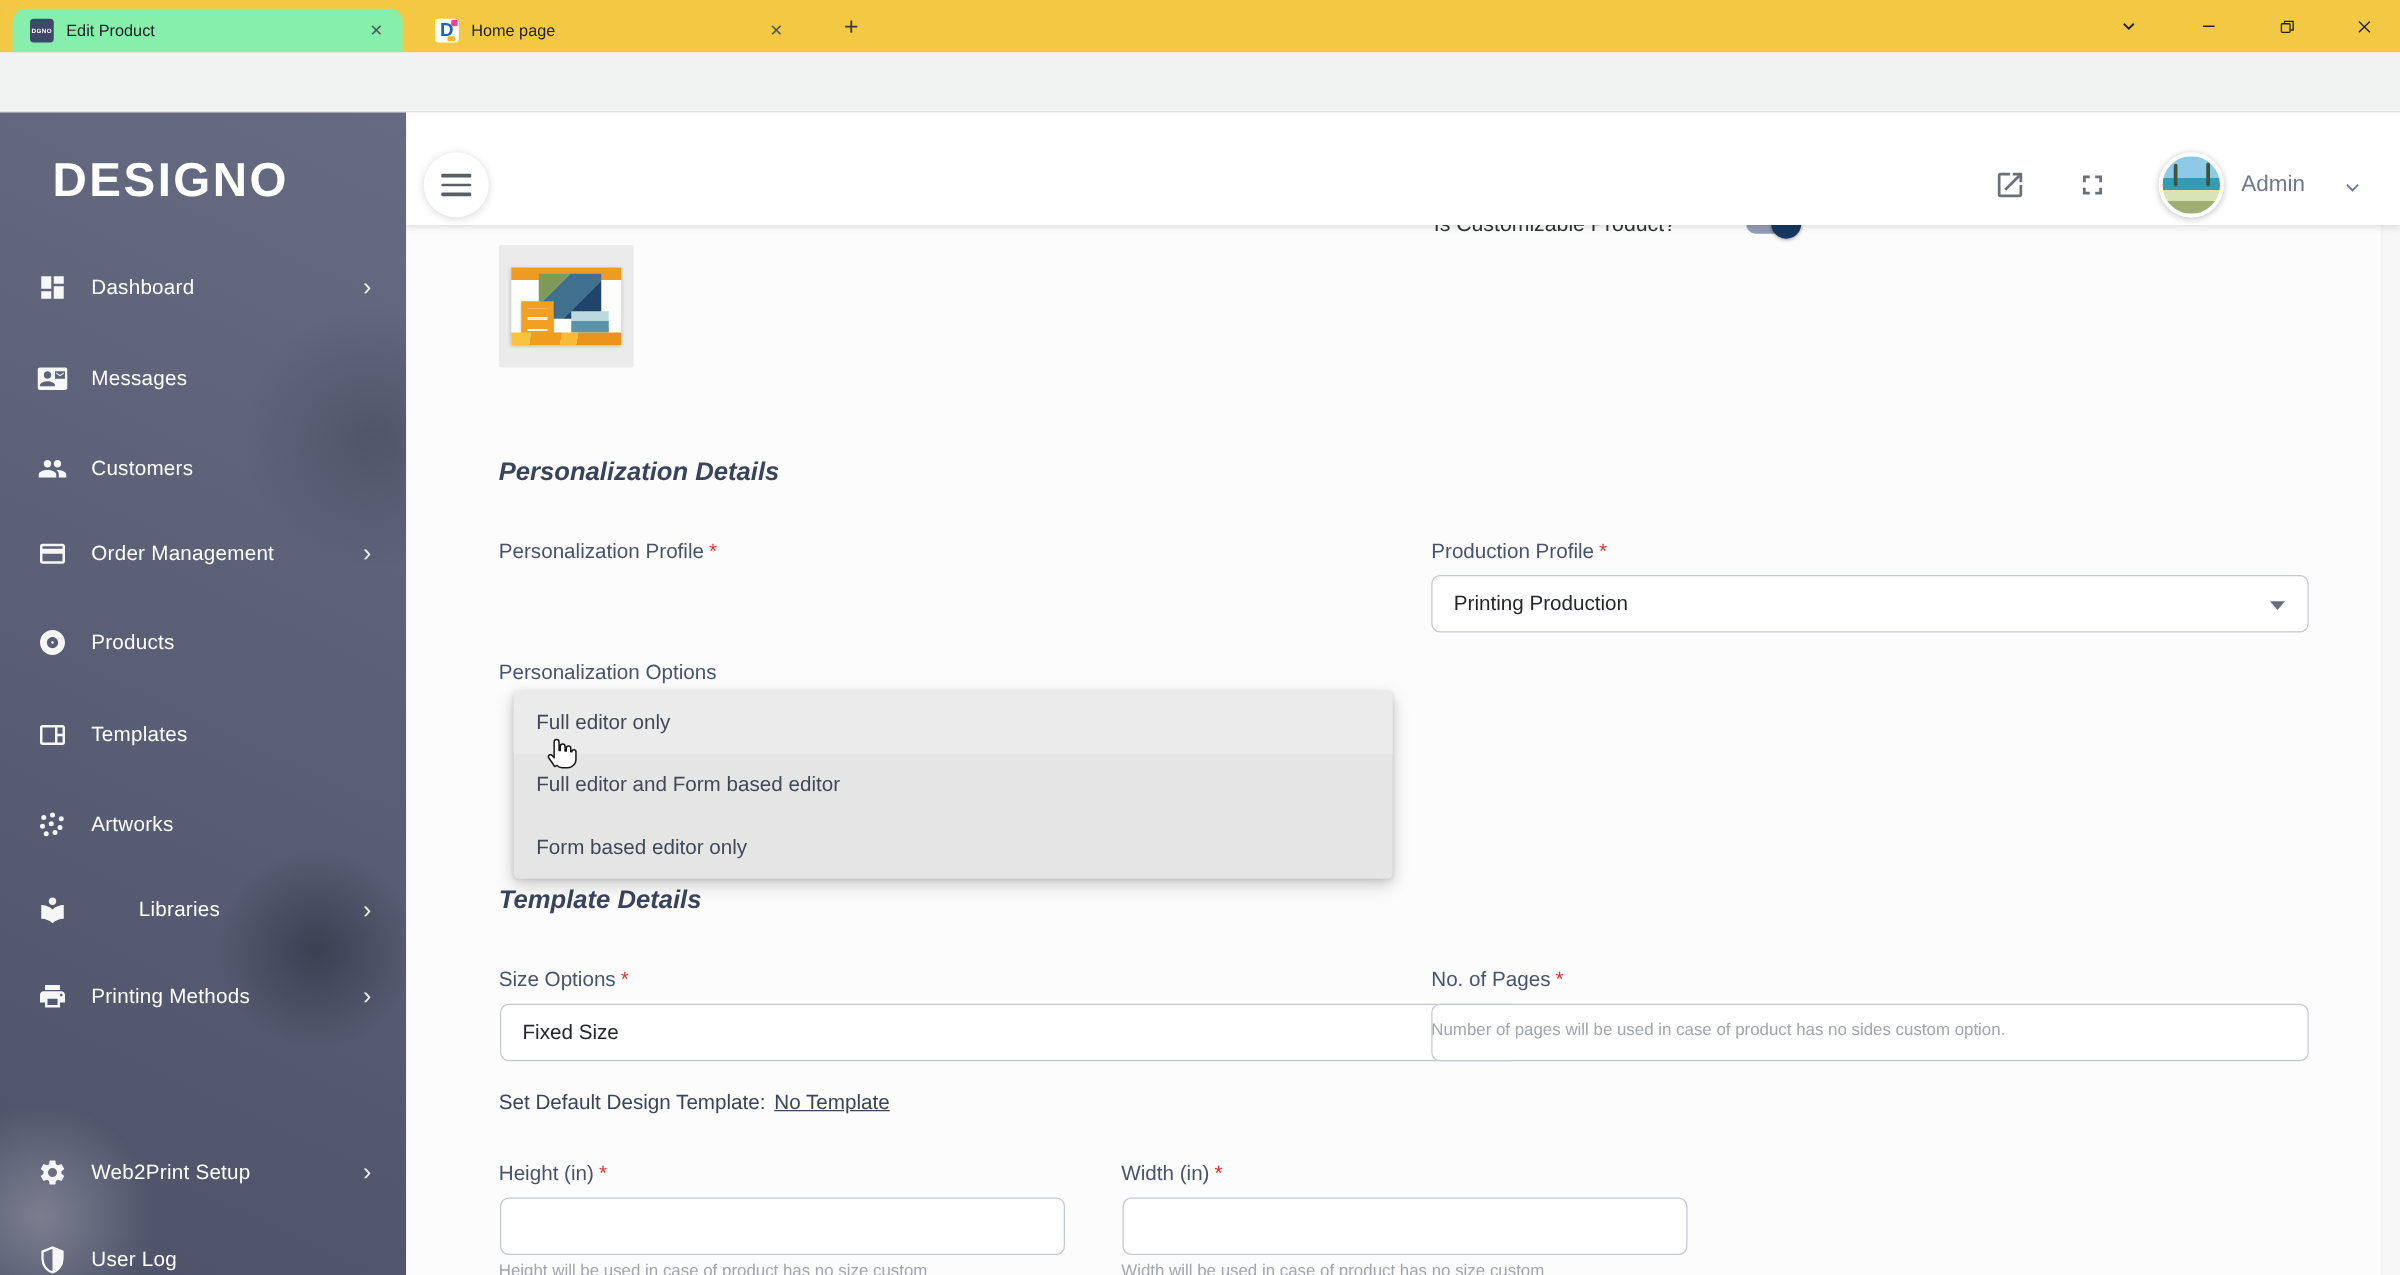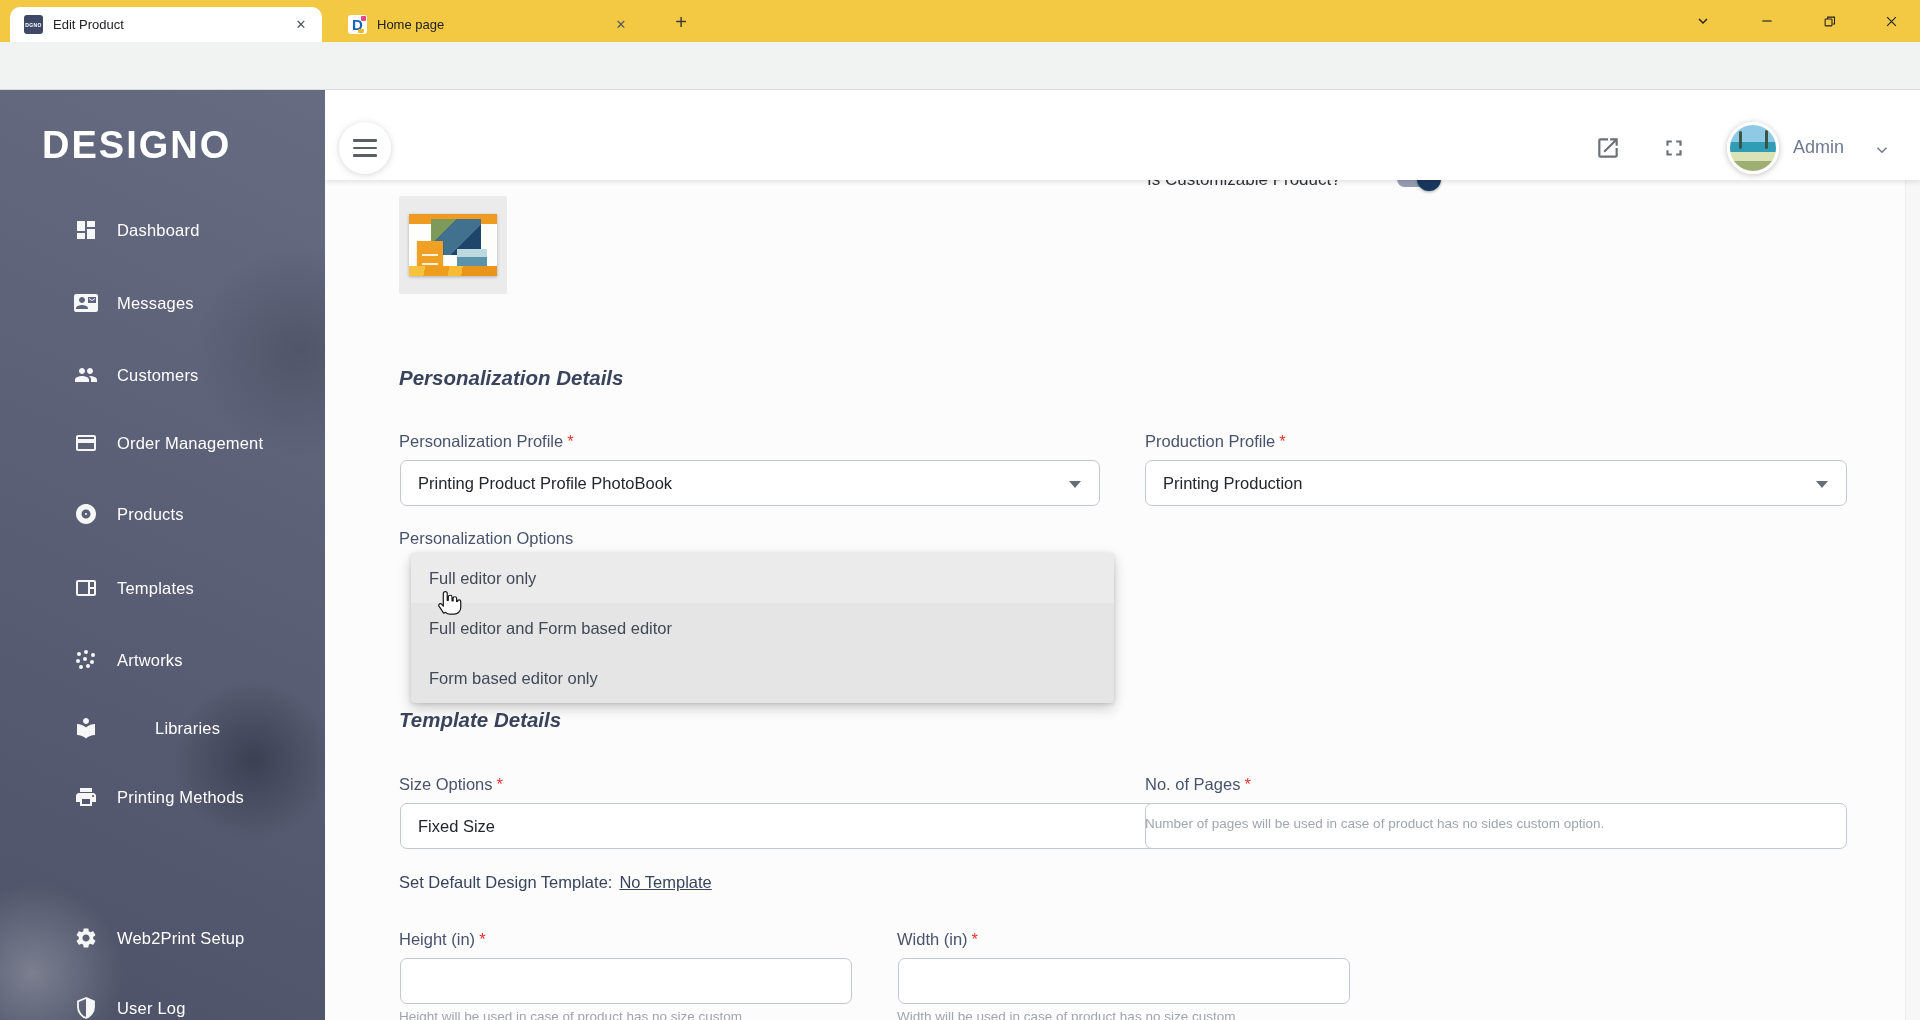--- a/index.html
+++ b/index.html
@@ -4,21 +4,21 @@
 <style>
   * { margin:0; padding:0; box-sizing:border-box; }
   html,body { width:1920px; height:1020px; overflow:hidden; background:#fff;
     font-family:"Liberation Sans", sans-serif; }
   .abs { position:absolute; }
   #stage { position:relative; width:1920px; height:1020px; }
 
   
   #tabbar { left:0; top:0; width:1920px; height:42px; background:#f3c944; }
   .tab { top:7px; height:35px; display:flex; align-items:center; }
-  .tab-active { left:10px; width:312px; background:#ffffff; border-radius:10px 10px 0 0; }
+  .tab-active { left:10px; width:312px; background:#86efac; border-radius:10px 10px 0 0; }
   .tab-inactive { left:336px; width:306px; }
   .favicon-dgno { width:19px; height:19px; margin-left:14px; background:#3f4866; border-radius:3px;
     color:#fff; font-size:5px; font-weight:bold; letter-spacing:.4px; display:flex; align-items:center; justify-content:center; }
   .favicon-home { width:19px; height:19px; margin-left:12px; background:#fff; border-radius:3px; position:relative;
     display:flex; align-items:center; justify-content:center; }
   .favicon-home .d { color:#1565c0; font-weight:800; font-size:15px; line-height:1; }
   .favicon-home .dot-r { position:absolute; right:1px; top:1px; width:5px; height:5px; background:#e5458b; border-radius:1px; }
   .favicon-home .dot-y { position:absolute; right:3px; bottom:1px; width:6px; height:4px; background:#f2b824; border-radius:1px; }
   .tab-title { margin-left:10px; font-size:13px; color:#202124; flex:1; white-space:nowrap; overflow:hidden; }
   .tab-close { width:18px; height:18px; margin-right:12px; color:#53575d; font-size:13px; line-height:18px;
@@ -47,21 +47,21 @@
   #dots-ico i { width:4px; height:4px; background:#3c4043; border-radius:50%; font-style:normal; }
 
   
   #sidebar { left:0; top:90px; width:325px; height:930px; background-color:#5a6078;
     background-image:
       radial-gradient(circle 110px at 78% 72%, rgba(24,27,40,.42), rgba(24,27,40,0) 72%),
       radial-gradient(circle 130px at 10% 95%, rgba(238,238,242,.28), rgba(238,238,242,0) 70%),
       radial-gradient(circle 150px at 92% 28%, rgba(28,31,46,.22), rgba(28,31,46,0) 70%),
       linear-gradient(205deg, rgba(255,255,255,.07), rgba(8,10,18,.16)); padding-left: 45px; }
   #logo { left:42px; top:34px; color:#fff; font-size:38px; font-weight:700; letter-spacing:2px; }
-  .nav-row { left:0; width:325px; height:48px; display:flex; align-items:center; padding-left:30px; color:#fff;margin-left:44px; }
+  .nav-row { left:0; width:325px; height:48px; display:flex; align-items:center; padding-left:30px; color:#fff; }
   .nav-row .ico { width:24px; height:24px; flex:0 0 24px; opacity:.95; }
   .nav-row .lbl { margin-left:19px; font-size:16.5px; letter-spacing:.2px; }
   .nav-row .chev { position:absolute; right:28px; font-size:20px; opacity:.9; }
 
   
   #main { left:325px; top:90px; width:1595px; height:930px; background:#fcfcfd; overflow:hidden; }
   #app-header { left:0; top:0; width:1595px; height:90px; background:#fff; z-index:10;
     box-shadow:0 2px 5px rgba(0,0,0,.10); }
   #hamburger { left:14px; top:32px; width:52px; height:52px; background:#fff; border-radius:50%;
     box-shadow:0 1px 7px rgba(0,0,0,.16); display:flex; flex-direction:column; align-items:center; justify-content:center; gap:5px; }
@@ -347,24 +347,20 @@
           <span class="tag"></span>
           <span class="band-bot"></span>
       </div>
     </div>
 
     <div id="pz-heading" class="abs heading">Personalization Details</div>
 
     <div id="pz-profile-label" class="abs lbl-form">
       <span>Personalization Profile</span><span class="req">*</span>
     </div>
-    <div id="pz-profile-select" class="abs select">
-      <span>Printing Product Profile PhotoBook</span>
-      <span class="caret"></span>
-    </div>
 
     <div id="pd-profile-label" class="abs lbl-form">
       <span>Production Profile</span><span class="req">*</span>
     </div>
     <div id="pd-profile-select" class="abs select">
       <span>Printing Production</span>
       <span class="caret"></span>
     </div>
 
     <div id="pz-options-label" class="abs lbl-form">Personalization Options</div>

